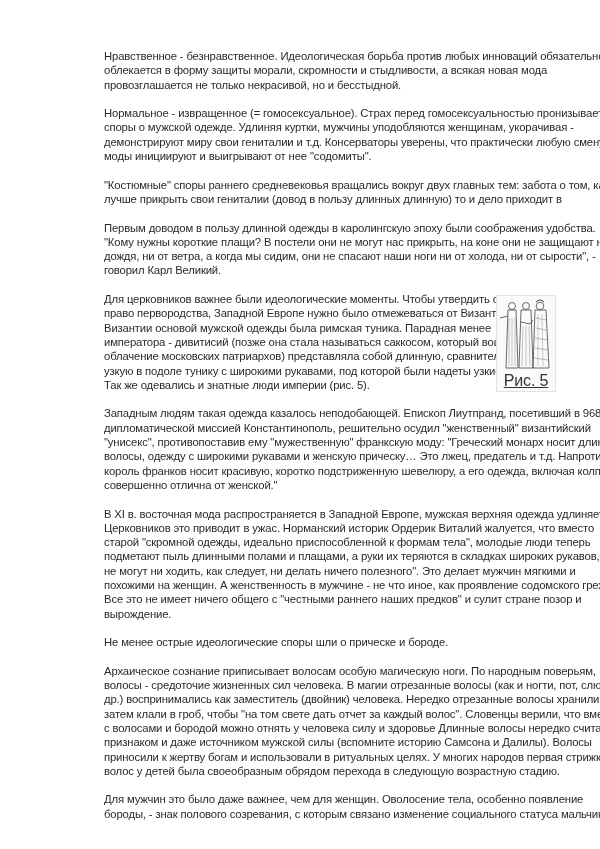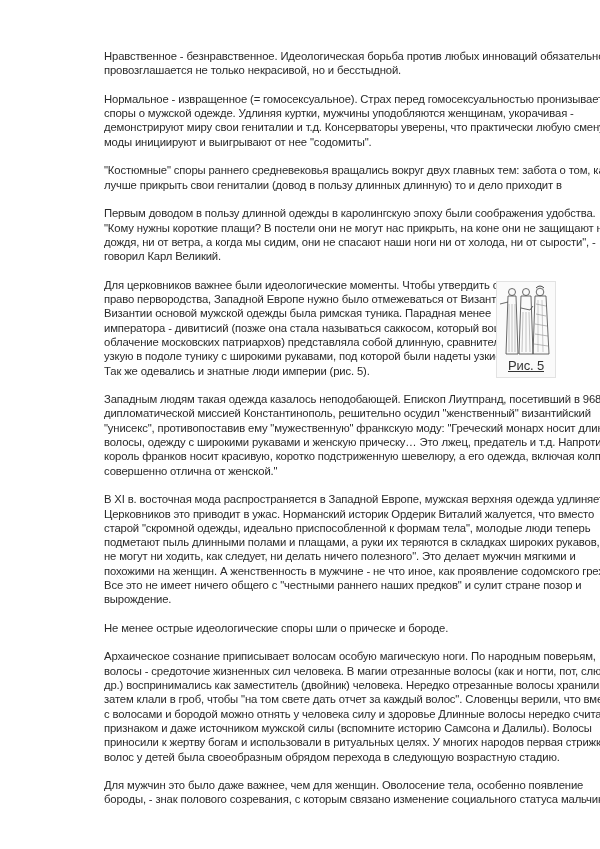--- a/index.html
+++ b/index.html
@@ -27,32 +27,33 @@
       border: 1px solid #e2e2e2;
       background: #fafafa;
     }
     .figure svg { display: block; margin: 2px auto 0 auto; }
     .figure-caption {
       position: absolute;
       left: 0; right: 0;
       bottom: 3px;
       text-align: center;
       font-family: "Liberation Sans", sans-serif;
-      font-size: 13px;
+      font-size: 16px;
       color: #333;
       text-decoration: underline;
     }
   </style>
 </head>
 <body>
 
 <div class="page">
 
   <p class="para">
     <span class="line">Нравственное - безнравственное. Идеологическая борьба против любых инноваций обязательно</span>
+    <span class="line">облекается в форму защиты морали, скромности и стыдливости, а всякая новая мода</span>
     <span class="line">провозглашается не только некрасивой, но и бесстыдной.</span>
   </p>
 
   <p class="para">
     <span class="line">Нормальное - извращенное (= гомосексуальное). Страх перед гомосексуальностью пронизывает все</span>
     <span class="line">споры о мужской одежде. Удлиняя куртки, мужчины уподобляются женщинам, укорачивая -</span>
     <span class="line">демонстрируют миру свои гениталии и т.д. Консерваторы уверены, что практически любую смену</span>
     <span class="line">моды инициируют и выигрывают от нее "содомиты".</span>
   </p>
 

